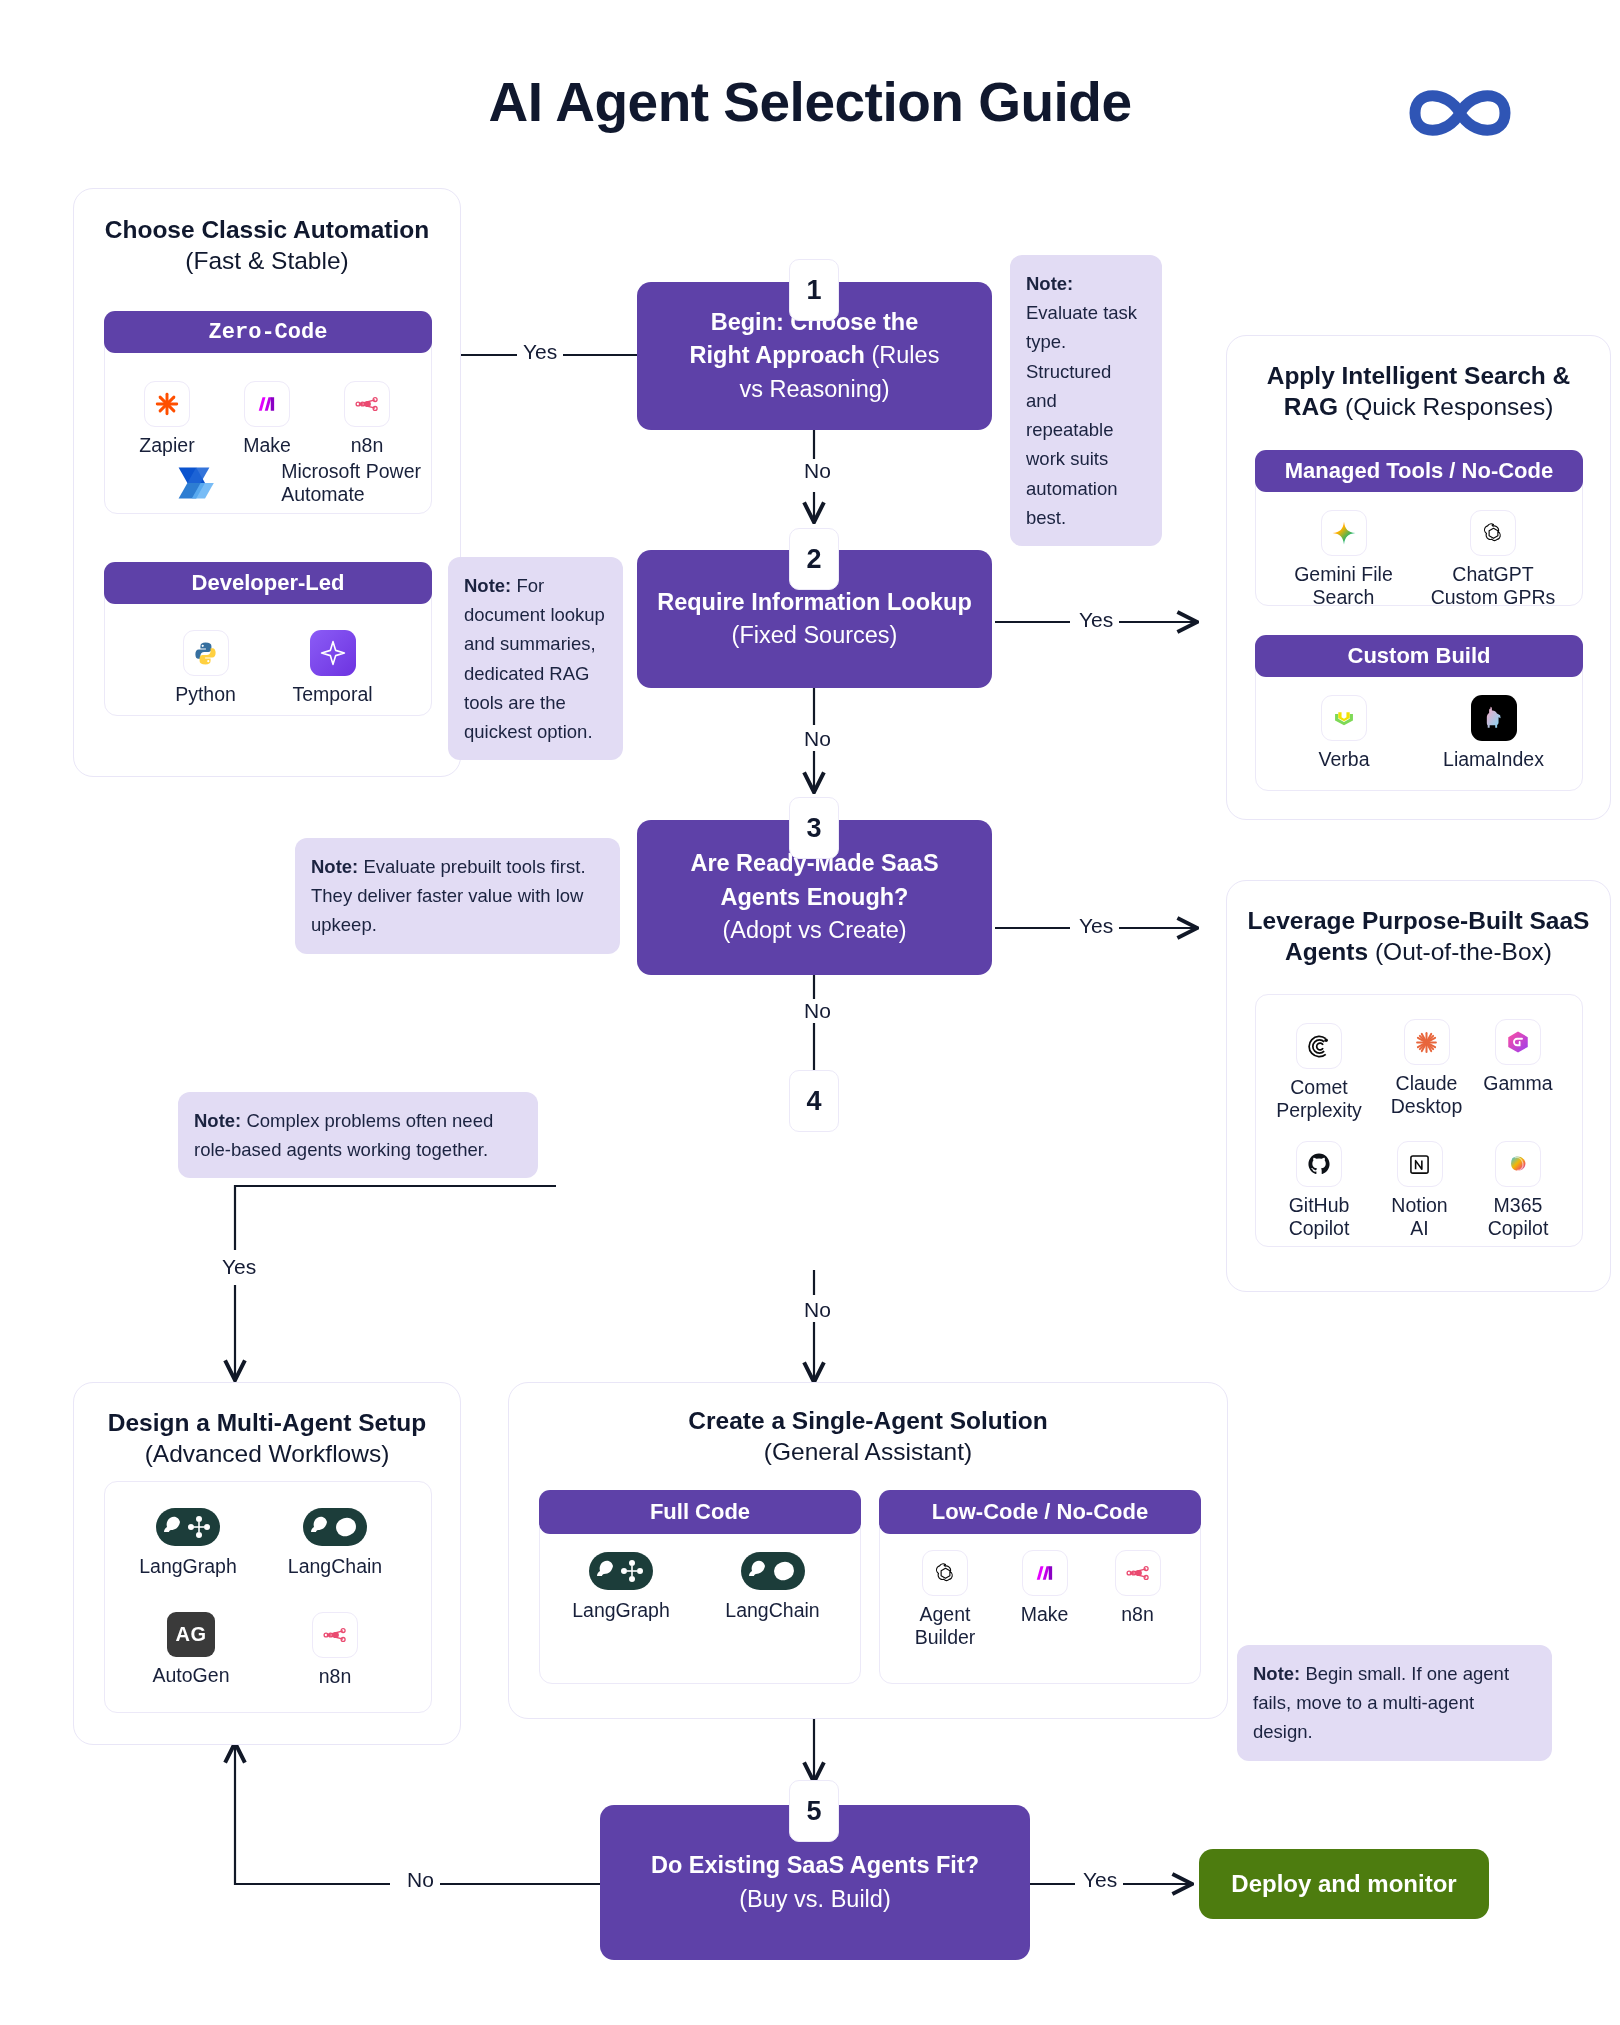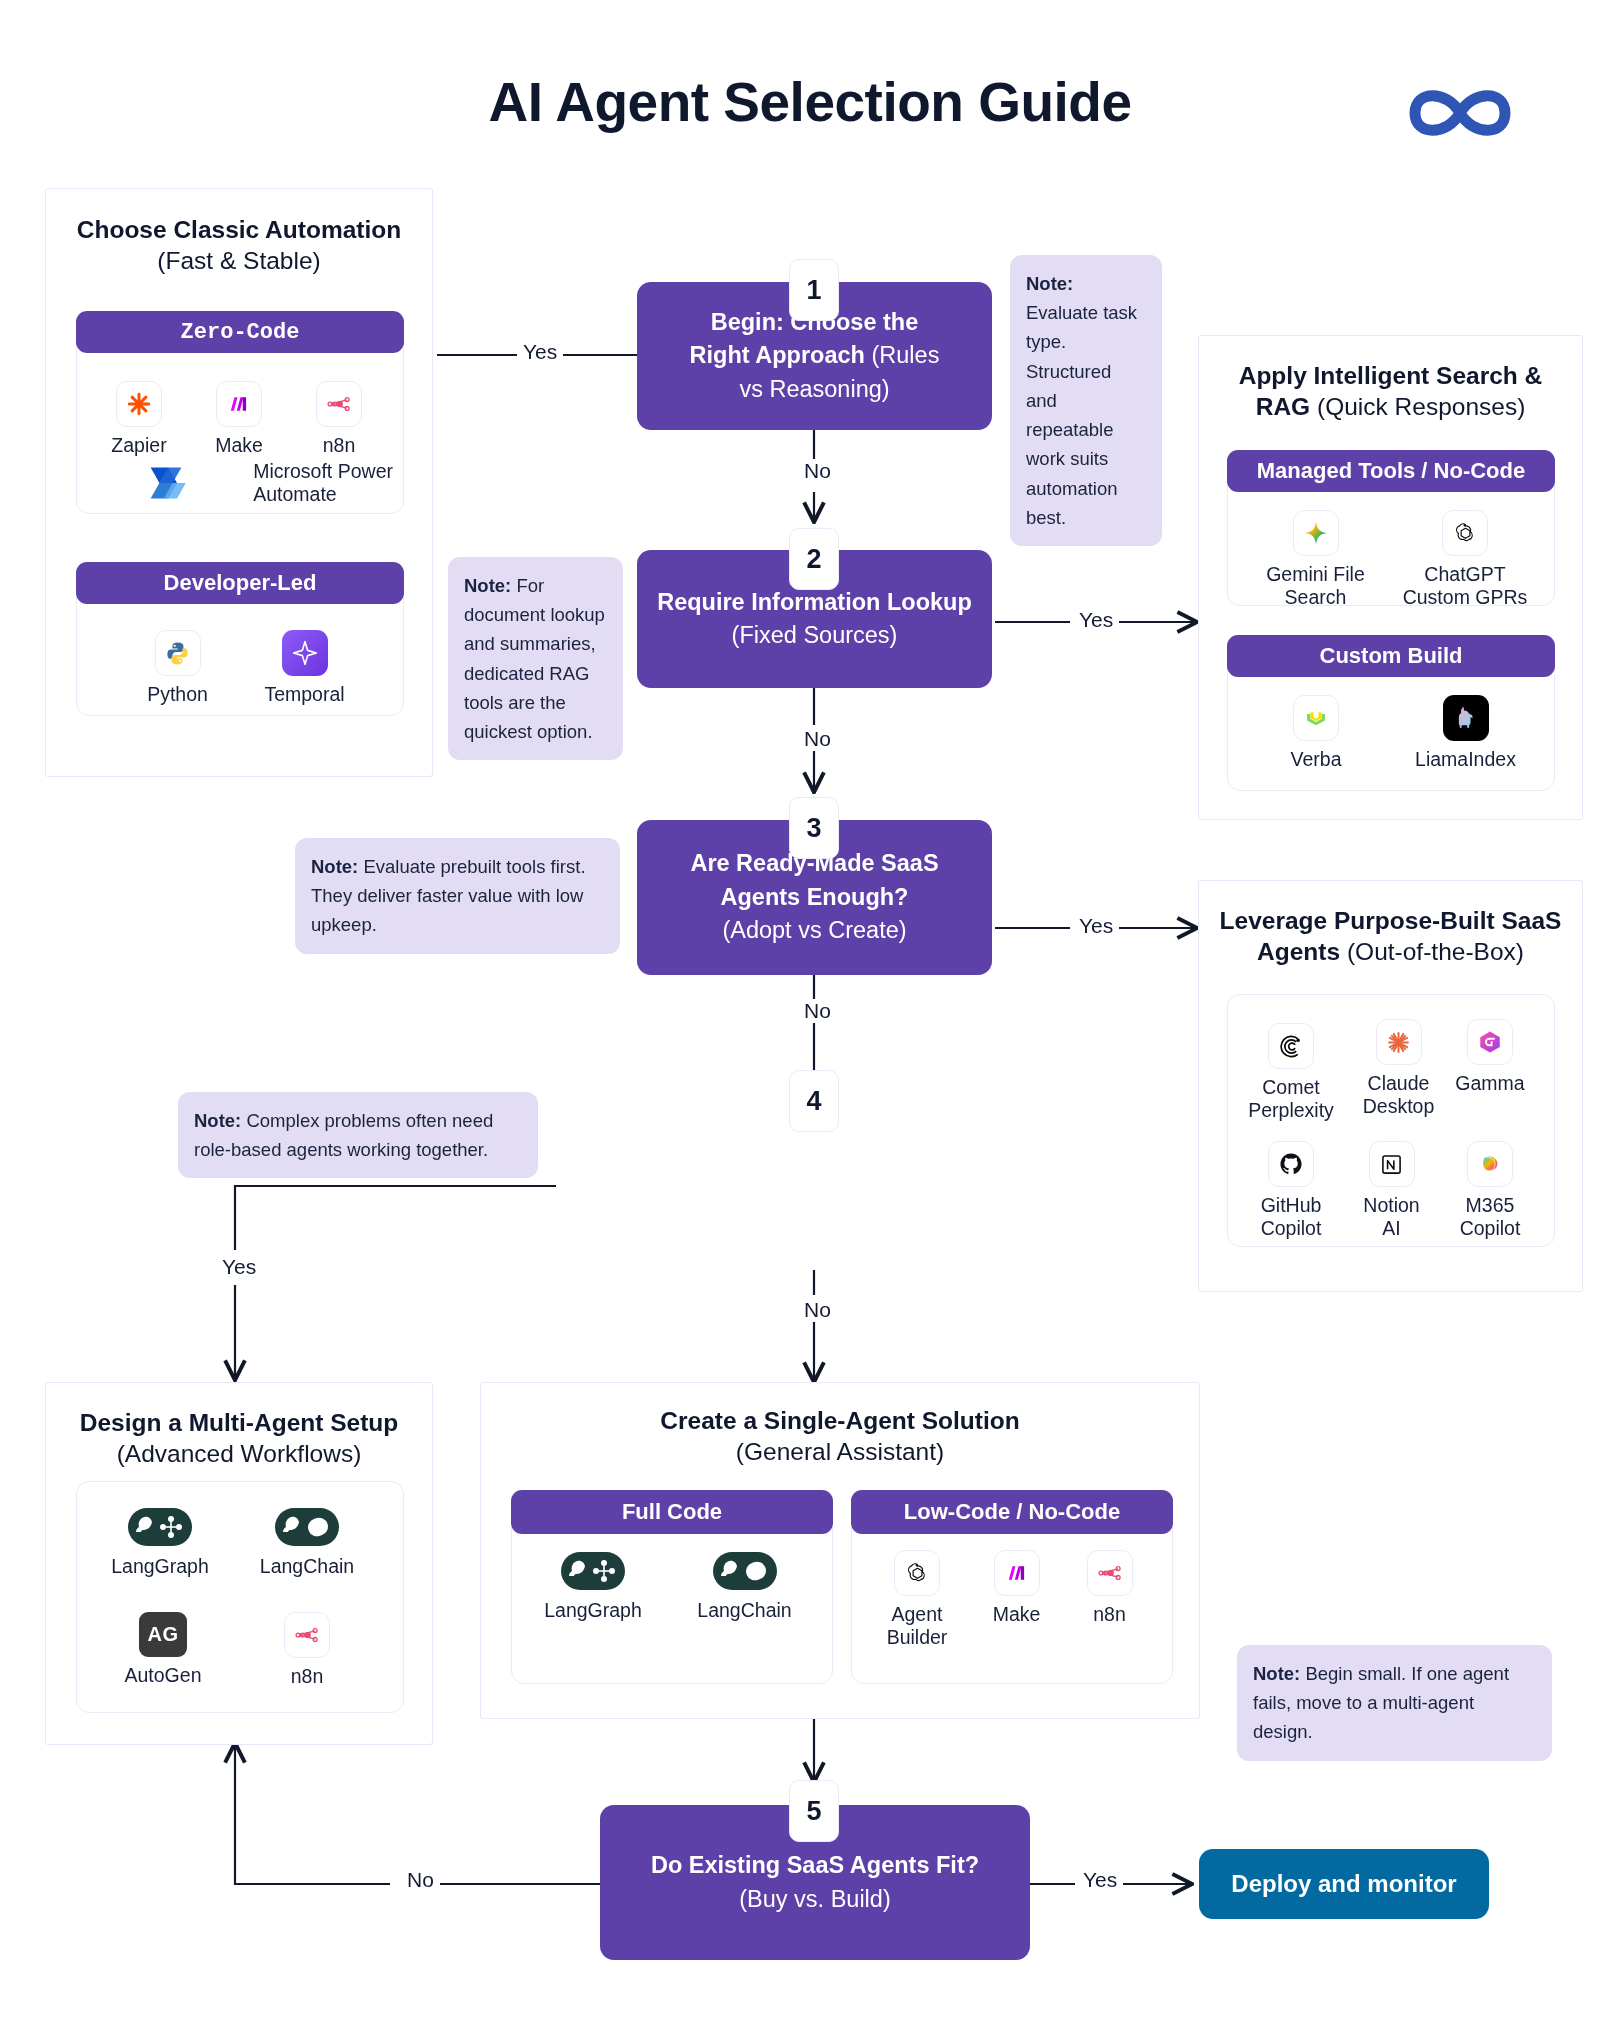--- a/index.html
+++ b/index.html
@@ -19,21 +19,22 @@
     font-size: 55px; font-weight: bold; letter-spacing: -0.5px;
     color: #10182e;
   }
   .logo { position: absolute; left: 1395px; top: 78px; width: 130px; height: 70px; }
 
   
   .panel {
     position: absolute;
     background: #ffffff;
     border: 1.5px solid #e9e6f7;
-    border-radius: 3px;
+    border-radius: 20px;
+    margin-left: 28px;
   }
   .panel-title {
     text-align: center;
     font-size: 24.5px; font-weight: bold; line-height: 1.28;
     color: #10182e;
     padding: 0 12px;
   }
   .panel-title .light { font-weight: normal; }
 
   .subpanel {
@@ -96,21 +97,21 @@
     background: #e2dcf4;
     border-radius: 12px;
     padding: 14px 16px;
     font-size: 18.5px; line-height: 1.58; color: #1b2340;
   }
   .note b { font-weight: bold; margin-top: 48px; }
 
   
   .terminal {
     position: absolute;
-    background: #0369a1; color: #fff;
+    background: #4d7c0f; color: #fff;
     border-radius: 14px;
     display: flex; align-items: center; justify-content: center;
     font-size: 24px; font-weight: bold;
   }
 
   
   .edges { position: absolute; left: 0; top: 0; width: 1620px; height: 2025px; pointer-events: none; }
   .edge-label {
     position: absolute; font-size: 21px; color: #141b34; background: #fff;
     padding: 0 6px;

